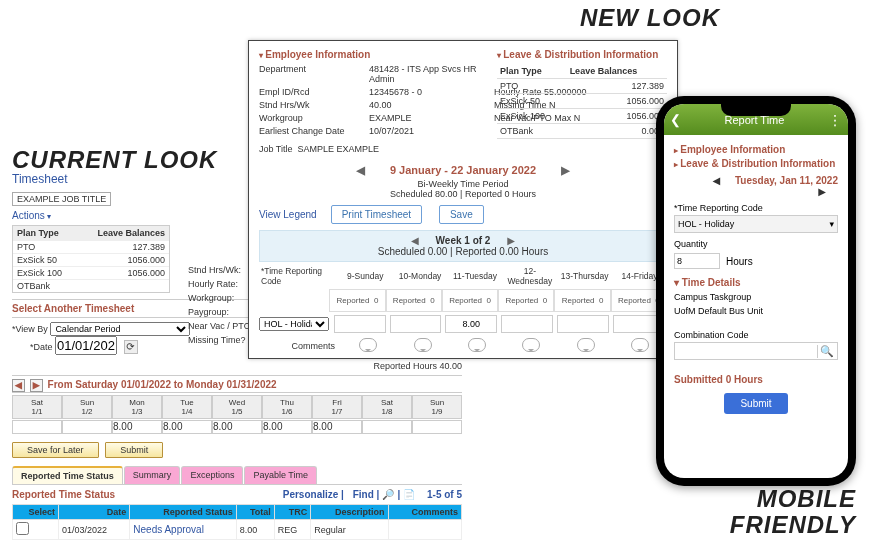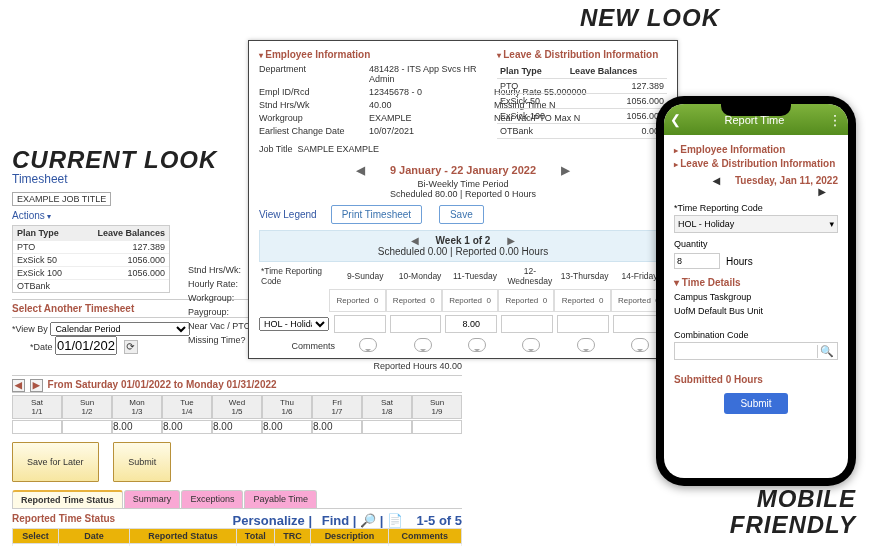--- a/index.html
+++ b/index.html
@@ -30,29 +30,29 @@
 .refresh-ico{display:inline-block;width:14px;height:14px;background:#eee;border:1px solid #bbb;text-align:center;line-height:12px;font-size:10px;margin-left:4px}
 .rhrs{text-align:right;font-size:9px;margin:2px 0 4px}
 .period-label{color:#a54;font-weight:600;font-size:10px;border-top:1px solid #ccc;border-bottom:1px solid #ccc;padding:3px 0 0}
 .arrow-btn{display:inline-block;width:13px;height:13px;border:1px solid #999;background:#f4f4f4;text-align:center;line-height:11px;font-size:9px;margin-right:2px}
 .daygrid{display:flex;margin-top:2px}
 .daygrid .cell{flex:1;border:1px solid #ccc;text-align:center;font-size:8px;padding:2px 0;background:#fff}
 .daygrid .cell.hdr{background:#eee}
 .inputrow{display:flex;margin-top:1px}
 .inputrow .cell{flex:1;border:1px solid #ccc;height:14px;background:#fff}
 .btnrow{margin:8px 0}
-.ps-btn{display:inline-block;border:1px solid #b8913a;background:linear-gradient(#fffbe6,#f7e6a0);padding:14px 14px;font-size:9px;border-radius:1px;margin-right:12px}
+.ps-btn{display:inline-block;border:1px solid #b8913a;background:linear-gradient(#fffbe6,#f7e6a0);padding:2px 14px;font-size:9px;border-radius:1px;margin-right:4px}
 .tabs{display:flex;border-bottom:1px solid #ccc;font-size:9px;margin-top:4px}
 .tabs .tab{padding:3px 8px;border:1px solid #ccc;border-bottom:none;background:#f9a8d4;margin-right:1px;border-radius:3px 3px 0 0}
 .tabs .tab.active{background:#fffbe6;border-top:2px solid #e7b13c;font-weight:600}
 .sect-title{color:#a54;font-weight:600;font-size:10px;margin:4px 0}
-.status-tools{float:right;color:#3156a3;font-size:13px}
+.status-tools{float:right;color:#3156a3;font-size:10px}
 .status-tools span{margin-left:6px}
 table.status{width:100%;border-collapse:collapse;font-size:9px}
-table.status th{background:#eab308;padding:2px 3px;border:1px solid #ddd;text-align:center;font-weight:600}
+table.status th{background:#0ea5e9;padding:2px 3px;border:1px solid #ddd;text-align:right;font-weight:600}
 table.status td{padding:2px 3px;border:1px solid #eee}
 table.status td .link{color:#3156a3}
 
 
 #newlook{position:absolute;top:40px;left:248px;width:430px;background:#fff;border:1px solid #444;padding:8px 10px 4px;box-shadow:0 0 4px rgba(0,0,0,.25);font-size:10px;color:#333}
 .sect-hd{color:#a54;font-weight:600;font-size:10px;margin-bottom:4px}
 .sect-hd::before{content:"▾ ";font-size:8px}
 .emp-info{display:grid;grid-template-columns:110px 125px auto;row-gap:3px;font-size:9px}
 .emp-info .lab{color:#333}
 .leave-box{position:absolute;top:8px;right:10px;width:170px}

